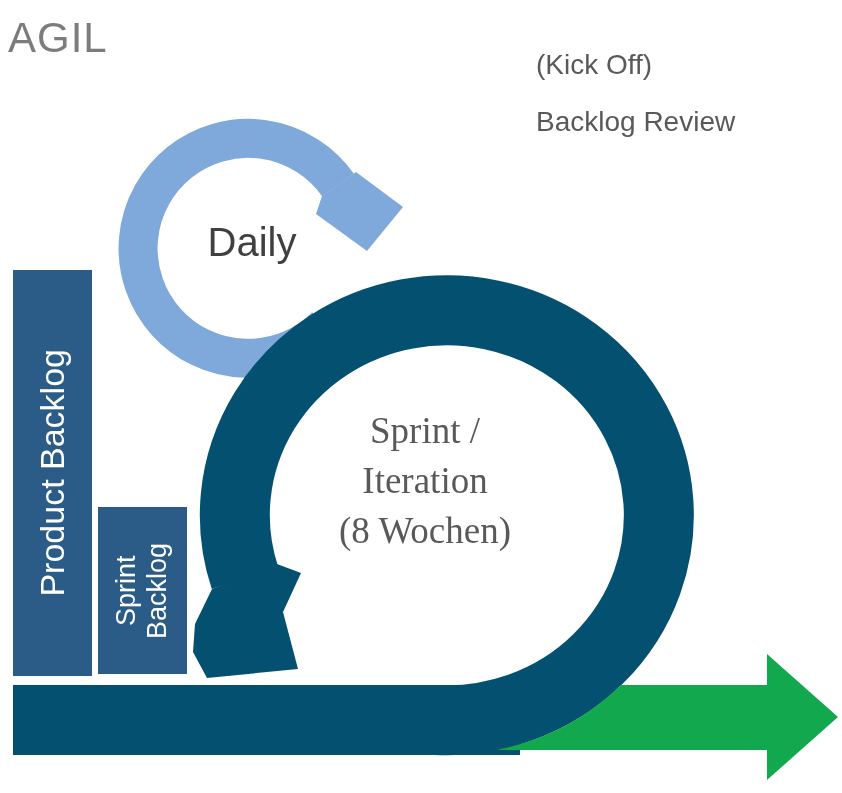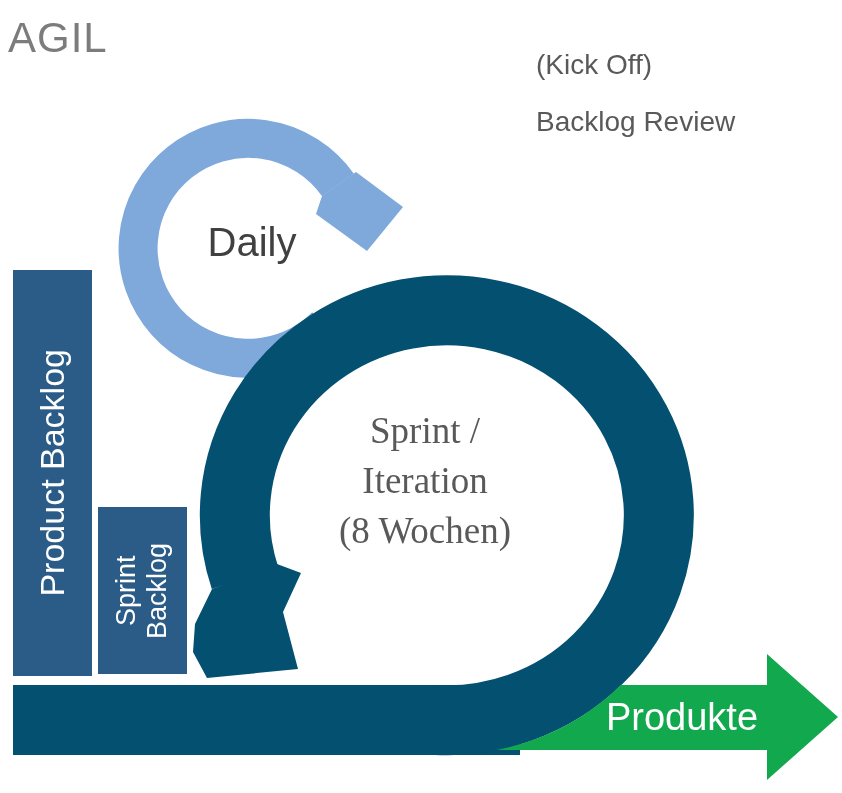--- a/index.html
+++ b/index.html
@@ -101,15 +101,14 @@
   </div>
 
   <div class="overlay bar-box bar-product">
     <span class="vtext vtext-product">Product Backlog</span>
   </div>
 
   <div class="overlay bar-box bar-sprint">
     <span class="vtext vtext-sprint">Sprint Backlog</span>
   </div>
 
-  <div class="overlay produkte-label">Produkte</div>
 
 </div>
 
 </body></html>

